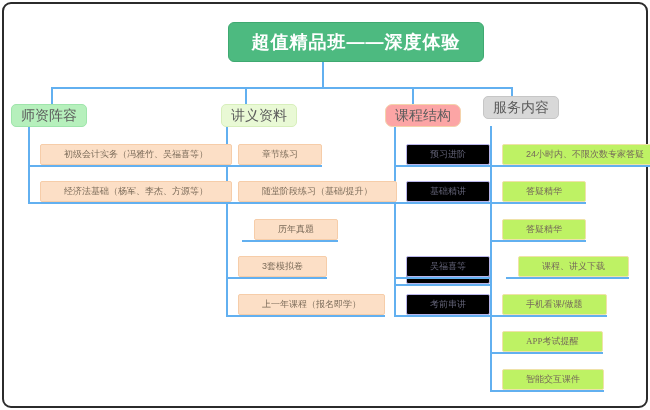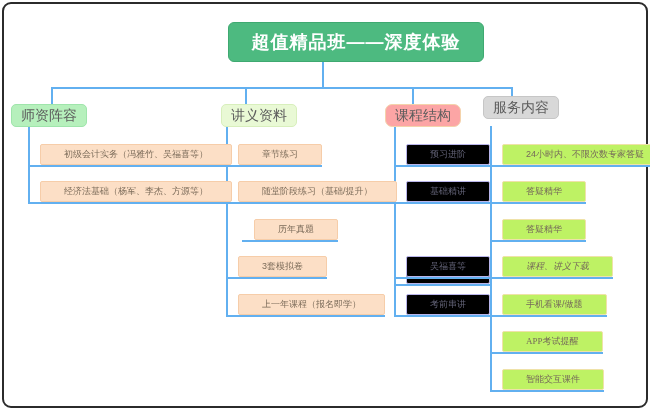--- a/index.html
+++ b/index.html
@@ -109,21 +109,21 @@
 
   <div class="childwrap" style="left:490px; top:144px;">
     <div class="child yellow">24小时内、不限次数专家答疑</div>
   </div>
   <div class="childwrap" style="left:490px; top:181px;">
     <div class="child yellow">答疑精华</div>
   </div>
   <div class="childwrap" style="left:490px; top:219px;">
     <div class="child yellow">答疑精华</div>
   </div>
-  <div class="childwrap" style="left:490px; top:256px;font-style:italic;">
+  <div class="childwrap" style="left:506px; top:256px;">
     <div class="child yellow">课程、讲义下载</div>
   </div>
   <div class="childwrap" style="left:490px; top:294px;">
     <div class="child yellow">手机看课/做题</div>
   </div>
   <div class="childwrap" style="left:490px; top:331px;font-family:Liberation Serif, serif;">
     <div class="child yellow">APP考试提醒</div>
   </div>
   <div class="childwrap" style="left:490px; top:369px;">
     <div class="child yellow">智能交互课件</div>

